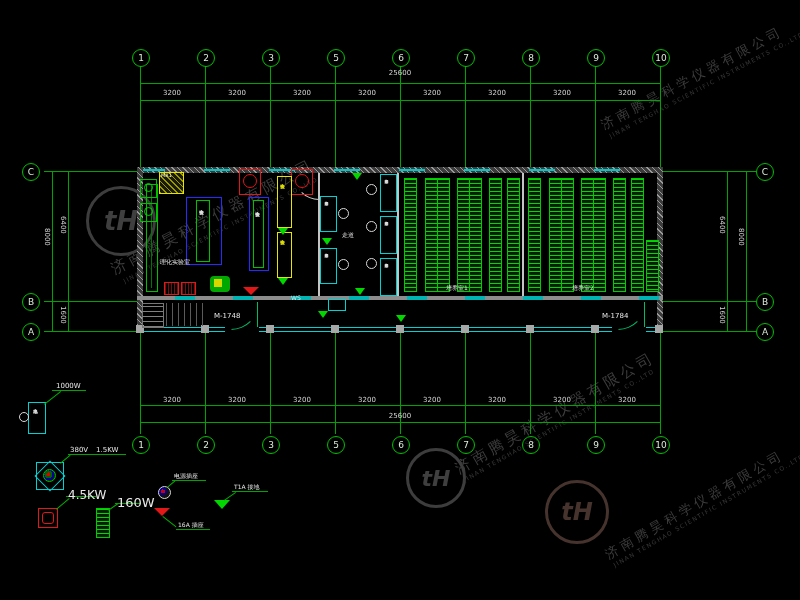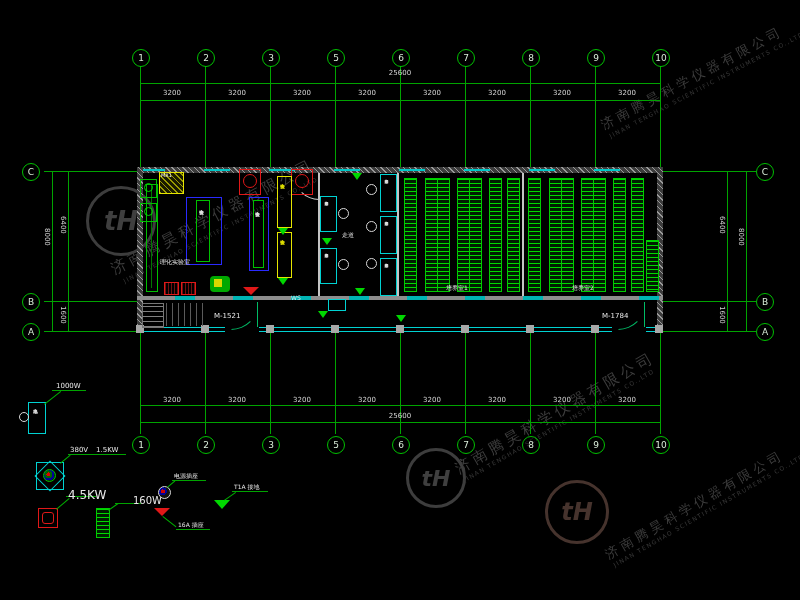--- a/index.html
+++ b/index.html
@@ -166,21 +166,21 @@
   <div class="col" style="left:266px;top:325px;"></div>
   <div class="col" style="left:331px;top:325px;"></div>
   <div class="col" style="left:396px;top:325px;"></div>
   <div class="col" style="left:461px;top:325px;"></div>
   <div class="col" style="left:526px;top:325px;"></div>
   <div class="col" style="left:591px;top:325px;"></div>
   <div class="col" style="left:655px;top:325px;"></div>
 
   <div class="arc" style="left:231px;top:302px;width:26px;height:26px;border-bottom-color:#00bb66;border-radius:0 0 100% 0;"></div>
   <div class="vl" style="left:257px;top:302px;height:25px;background:#00bb66;"></div>
-  <div class="t" style="left:214px;top:312px;font-size:7px;">M-1521</div>
+  <div class="t" style="left:214px;top:312px;font-size:7px;">M-1748</div>
   <div class="arc" style="left:618px;top:302px;width:26px;height:26px;border-bottom-color:#00bb66;border-radius:0 0 100% 0;"></div>
   <div class="vl" style="left:644px;top:302px;height:25px;background:#00bb66;"></div>
   <div class="t" style="left:602px;top:312px;font-size:7px;">M-1784</div>
 
   <div class="part" style="left:318px;top:173px;height:123px;"></div>
   <div class="part" style="left:397px;top:173px;height:123px;"></div>
   <div class="part" style="left:522px;top:173px;height:123px;"></div>
   <div class="arc" style="left:294px;top:175px;width:23px;height:23px;border-bottom-color:#cccccc;border-radius:0 0 0 100%;"></div>
 
   <div class="a" style="left:146px;top:184px;width:10px;height:106px;border:1px solid #00c000;"></div>
@@ -285,21 +285,21 @@
 
   <div class="a" style="left:38px;top:508px;width:18px;height:18px;border:1px solid #e01818;"></div>
   <div class="a" style="left:42px;top:512px;width:10px;height:10px;border:1px solid #e01818;border-radius:3px;"></div>
   <div class="lead" style="left:56px;top:509px;width:17px;transform:rotate(-40deg);"></div>
   <div class="hl" style="left:66px;top:496px;width:30px;"></div>
   <div class="t" style="left:68px;top:488px;font-size:12px;">4.5KW</div>
 
   <div class="rack" style="left:96px;top:508px;width:12px;height:28px;"></div>
   <div class="lead" style="left:108px;top:510px;width:12px;transform:rotate(-35deg);"></div>
   <div class="hl" style="left:115px;top:503px;width:26px;"></div>
-  <div class="t" style="left:117px;top:495px;font-size:10px;margin-left:16px;">160W</div>
+  <div class="t" style="left:117px;top:495px;font-size:13px;">160W</div>
 
   <div class="circ" style="left:158px;top:486px;width:11px;height:11px;background:radial-gradient(circle at 35% 40%,#c00 0 2px,#009 2px 4px,#111 4px);"></div>
   <div class="lead" style="left:167px;top:487px;width:10px;transform:rotate(-40deg);"></div>
   <div class="hl" style="left:172px;top:480px;width:34px;"></div>
   <div class="t" style="left:174px;top:472px;font-size:6px;">电源插座</div>
 
   <div class="rtri" style="left:154px;top:508px;"></div>
   <div class="lead" style="left:163px;top:516px;width:17px;transform:rotate(38deg);"></div>
   <div class="hl" style="left:176px;top:529px;width:34px;"></div>
   <div class="t" style="left:178px;top:521px;font-size:6px;">16A 插座</div>

